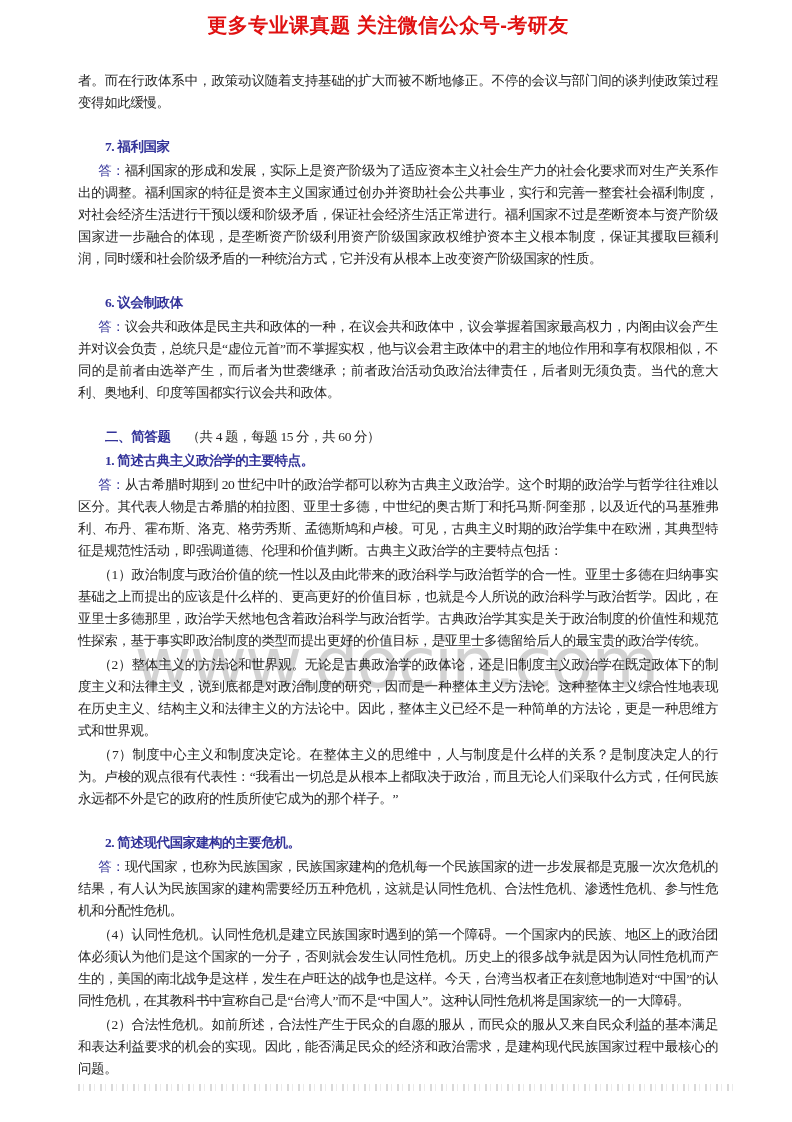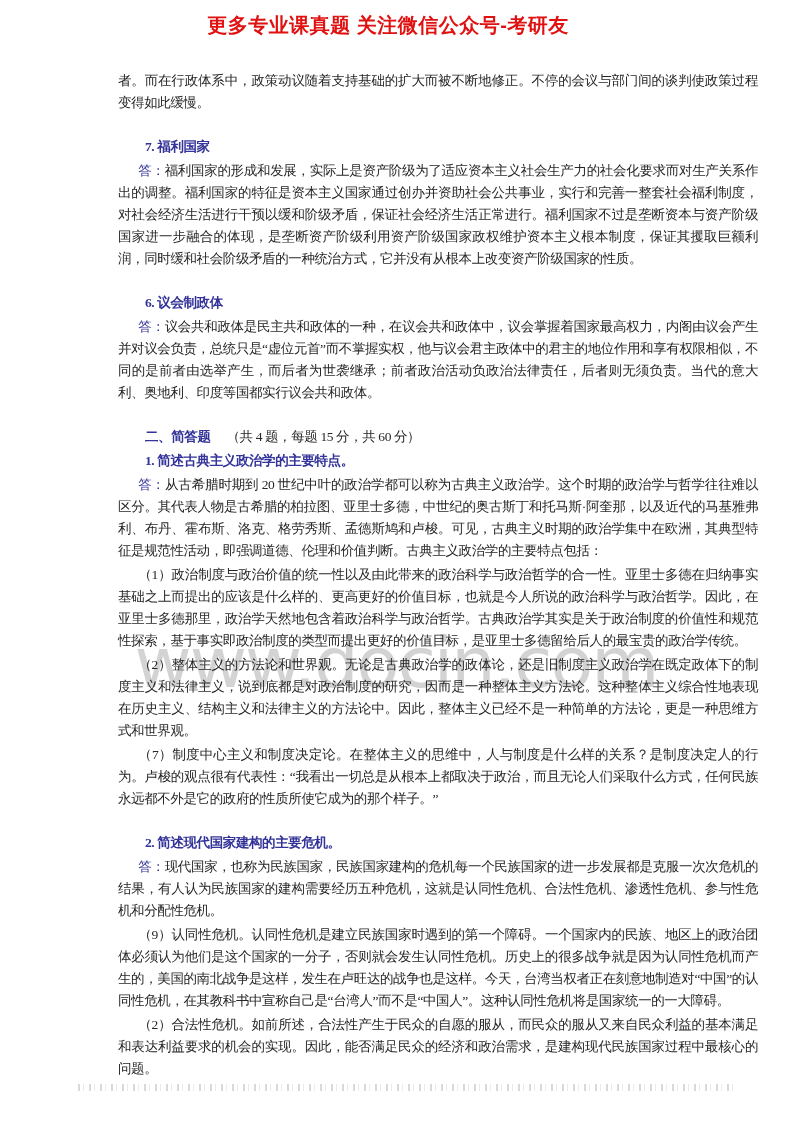--- a/index.html
+++ b/index.html
@@ -37,21 +37,20 @@
   }
   .content{
     position:absolute;
     top:70px;left:78px;width:640px;
     font-size:13.5px;
     line-height:22px;
     letter-spacing:-0.4px;
     color:#262626;
     text-align:justify;
     z-index:1;
-    margin-left:40px;
   }
   .block{margin:0;}
   .block + .block{margin-top:2px;}
   .heading,.section{
     margin-top:22px !important;
     color:#333399;
     font-weight:bold;
     text-indent:2em;
   }
   .tight{margin-top:2px !important;}
@@ -90,18 +89,18 @@
       <p class="block heading">6. 议会制政体</p>
       <p class="block answer"><span class="blue">答：</span><span class="answer-text">议会共和政体是民主共和政体的一种，在议会共和政体中，议会掌握着国家最高权力，内阁由议会产生并对议会负责，总统只是“虚位元首”而不掌握实权，他与议会君主政体中的君主的地位作用和享有权限相似，不同的是前者由选举产生，而后者为世袭继承；前者政治活动负政治法律责任，后者则无须负责。当代的意大利、奥地利、印度等国都实行议会共和政体。</span></p>
       <p class="block section"><span class="blue">二、简答题</span><span class="suffix">（共 4 题，每题 15 分，共 60 分）</span></p>
       <p class="block heading tight">1. 简述古典主义政治学的主要特点。</p>
       <p class="block answer"><span class="blue">答：</span><span class="answer-text">从古希腊时期到 20 世纪中叶的政治学都可以称为古典主义政治学。这个时期的政治学与哲学往往难以区分。其代表人物是古希腊的柏拉图、亚里士多德，中世纪的奥古斯丁和托马斯·阿奎那，以及近代的马基雅弗利、布丹、霍布斯、洛克、格劳秀斯、孟德斯鸠和卢梭。可见，古典主义时期的政治学集中在欧洲，其典型特征是规范性活动，即强调道德、伦理和价值判断。古典主义政治学的主要特点包括：</span></p>
       <p class="block body">（1）政治制度与政治价值的统一性以及由此带来的政治科学与政治哲学的合一性。亚里士多德在归纳事实基础之上而提出的应该是什么样的、更高更好的价值目标，也就是今人所说的政治科学与政治哲学。因此，在亚里士多德那里，政治学天然地包含着政治科学与政治哲学。古典政治学其实是关于政治制度的价值性和规范性探索，基于事实即政治制度的类型而提出更好的价值目标，是亚里士多德留给后人的最宝贵的政治学传统。</p>
       <p class="block body">（2）整体主义的方法论和世界观。无论是古典政治学的政体论，还是旧制度主义政治学在既定政体下的制度主义和法律主义，说到底都是对政治制度的研究，因而是一种整体主义方法论。这种整体主义综合性地表现在历史主义、结构主义和法律主义的方法论中。因此，整体主义已经不是一种简单的方法论，更是一种思维方式和世界观。</p>
       <p class="block body">（7）制度中心主义和制度决定论。在整体主义的思维中，人与制度是什么样的关系？是制度决定人的行为。卢梭的观点很有代表性：“我看出一切总是从根本上都取决于政治，而且无论人们采取什么方式，任何民族永远都不外是它的政府的性质所使它成为的那个样子。”</p>
       <p class="block heading">2. 简述现代国家建构的主要危机。</p>
       <p class="block answer"><span class="blue">答：</span><span class="answer-text">现代国家，也称为民族国家，民族国家建构的危机每一个民族国家的进一步发展都是克服一次次危机的结果，有人认为民族国家的建构需要经历五种危机，这就是认同性危机、合法性危机、渗透性危机、参与性危机和分配性危机。</span></p>
-      <p class="block body">（9）认同性危机。认同性危机是建立民族国家时遇到的第一个障碍。一个国家内的民族、地区上的政治团体必须认为他们是这个国家的一分子，否则就会发生认同性危机。历史上的很多战争就是因为认同性危机而产生的，美国的南北战争是这样，发生在卢旺达的战争也是这样。今天，台湾当权者正在刻意地制造对“中国”的认同性危机，在其教科书中宣称自己是“台湾人”而不是“中国人”。这种认同性危机将是国家统一的一大障碍。</p>
+      <p class="block body">（4）认同性危机。认同性危机是建立民族国家时遇到的第一个障碍。一个国家内的民族、地区上的政治团体必须认为他们是这个国家的一分子，否则就会发生认同性危机。历史上的很多战争就是因为认同性危机而产生的，美国的南北战争是这样，发生在卢旺达的战争也是这样。今天，台湾当权者正在刻意地制造对“中国”的认同性危机，在其教科书中宣称自己是“台湾人”而不是“中国人”。这种认同性危机将是国家统一的一大障碍。</p>
       <p class="block body">（2）合法性危机。如前所述，合法性产生于民众的自愿的服从，而民众的服从又来自民众利益的基本满足和表达利益要求的机会的实现。因此，能否满足民众的经济和政治需求，是建构现代民族国家过程中最核心的问题。</p>
     </div>
 
   <div class="cutoff"></div>
 </div>
 
 </body></html>

